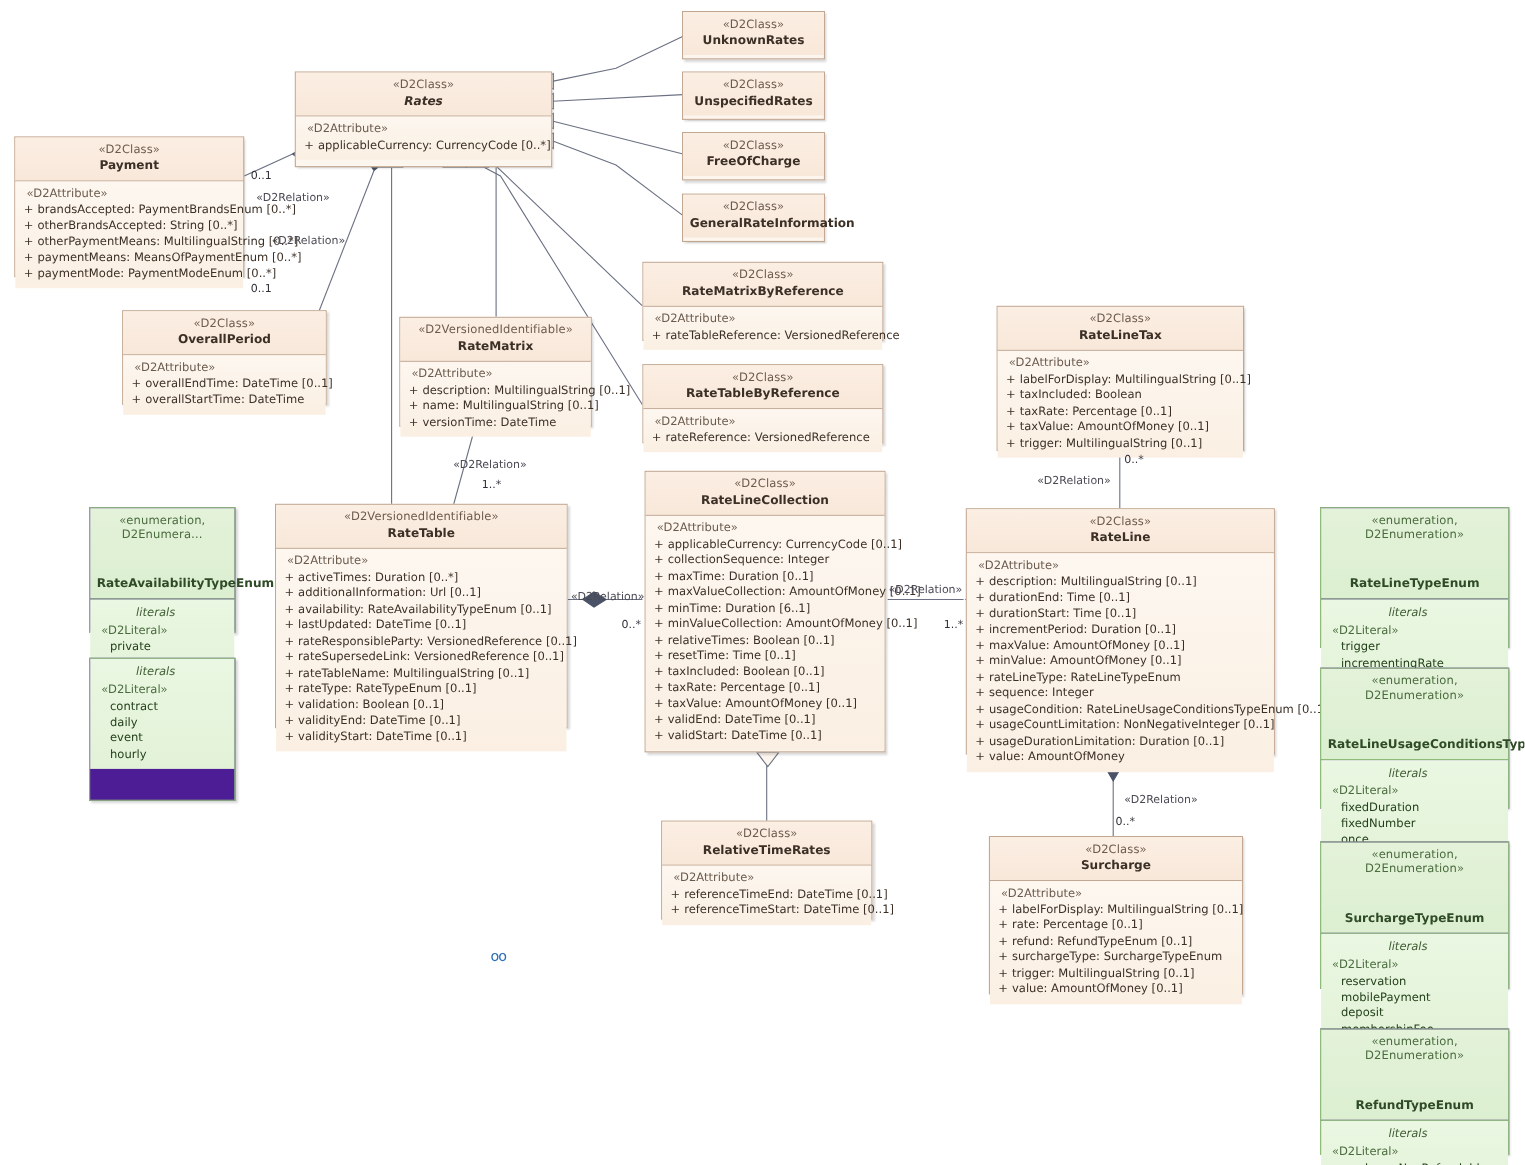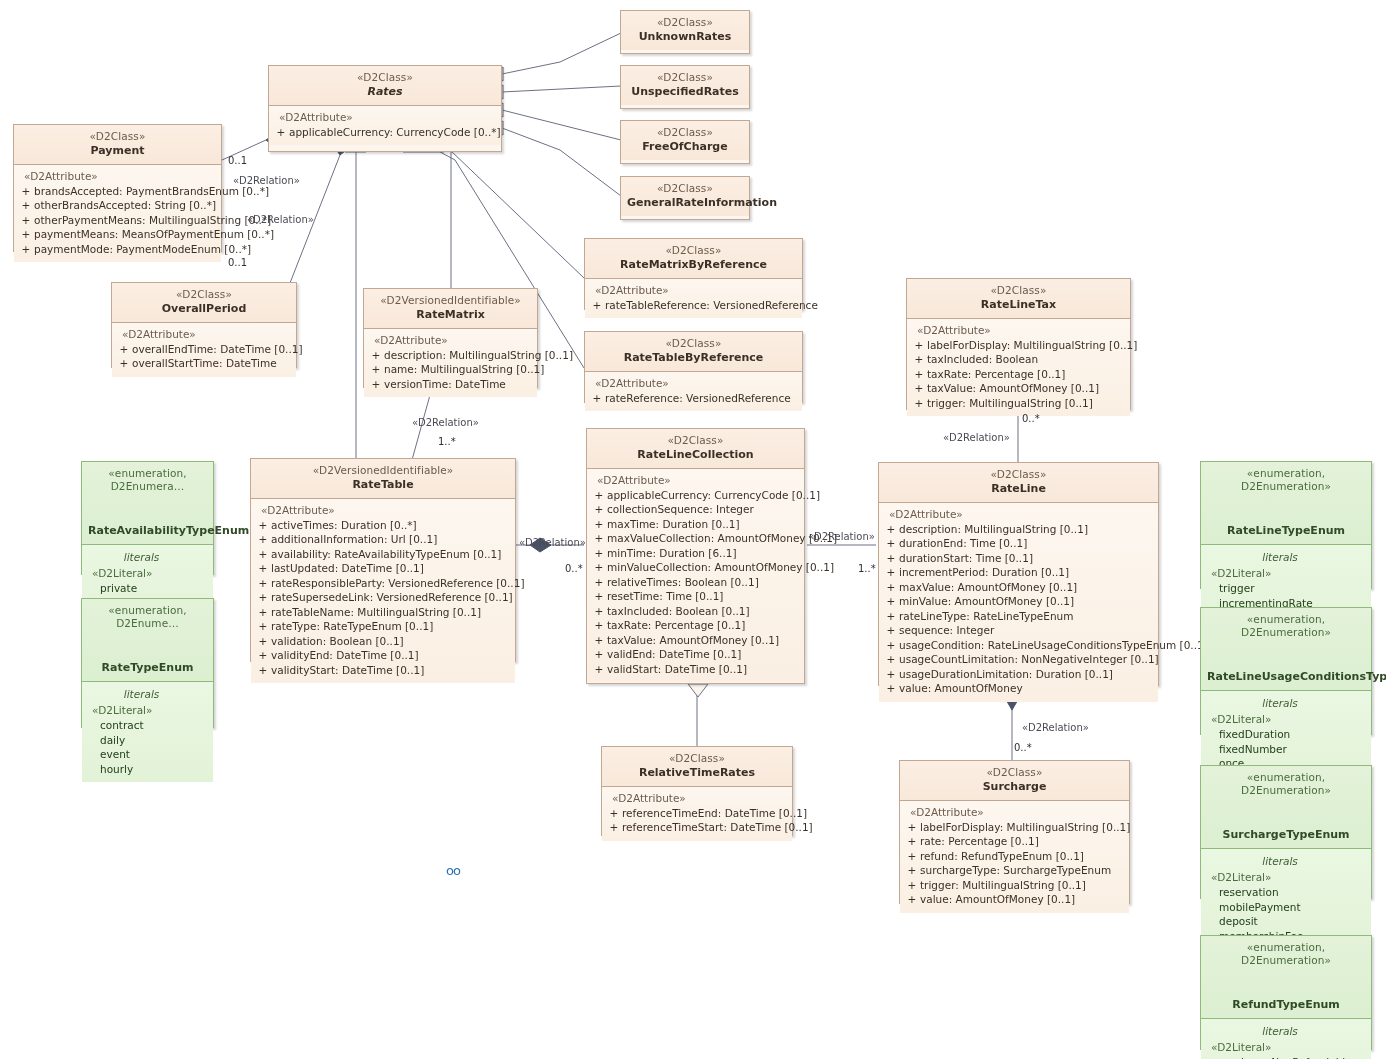--- a/index.html
+++ b/index.html
@@ -514,24 +514,20 @@
     <div class="body">
       <div class="lit-head">literals</div>
       <div class="compart-label">«D2Literal»</div>
       <div class="lit">private</div>
       <div class="lit">public</div>
       <div class="lit">restricted</div>
     </div>
   </div>
 
   <div class="node enum" id="n-ratetypeenum" style="left:81px;top:598px;width:133px;height:130px;">
-    <div class="hdr">
-      <div class="stereo">«enumeration, D2Enume…</div>
-      <div class="nm">RateTypeEnum</div>
-    </div>
     <div class="body">
       <div class="lit-head">literals</div>
       <div class="compart-label">«D2Literal»</div>
       <div class="lit">contract</div>
       <div class="lit">daily</div>
       <div class="lit">event</div>
       <div class="lit">hourly</div>
     </div>
   </div>
 

